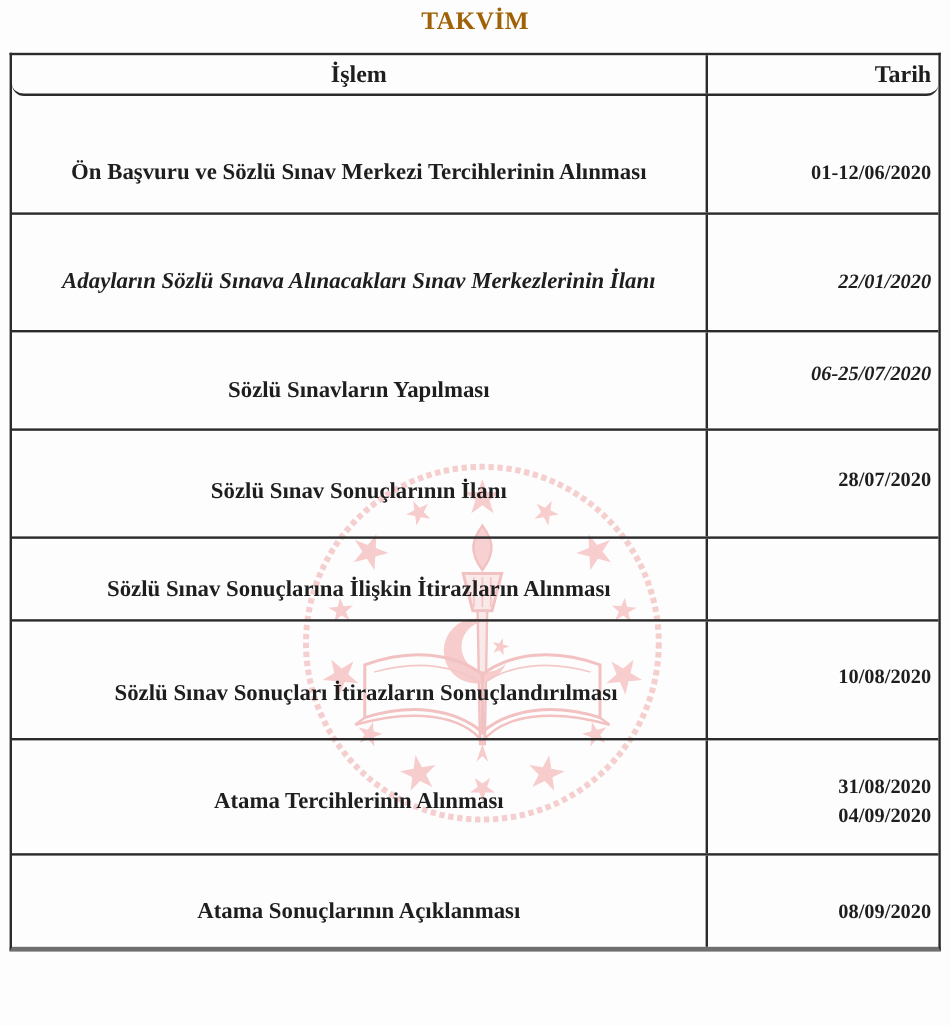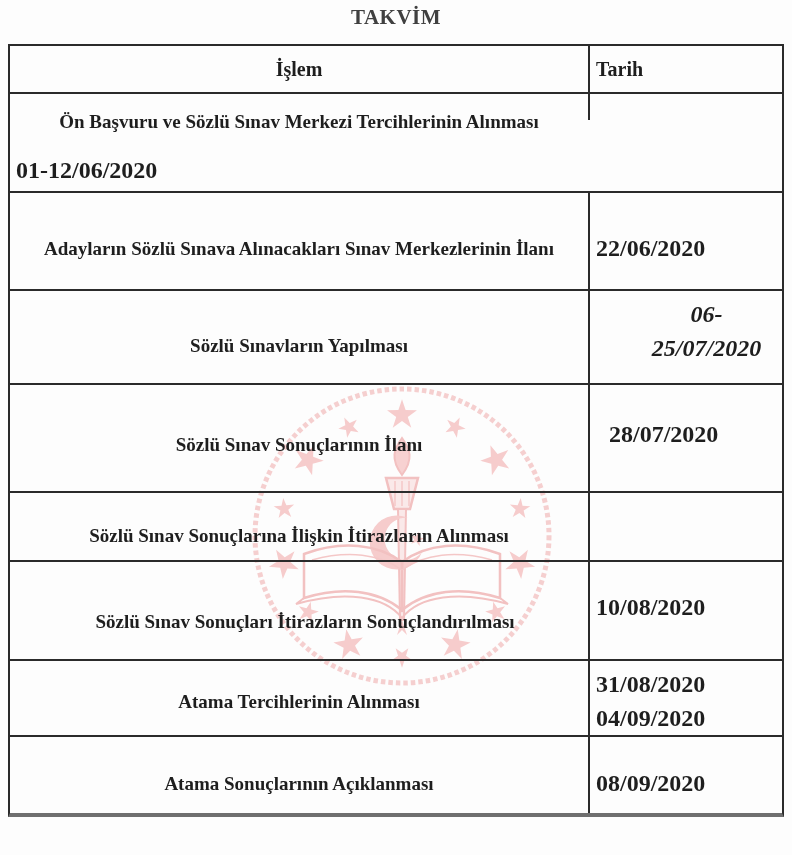--- a/index.html
+++ b/index.html
@@ -11,21 +11,21 @@
     overflow:hidden;
     color:#1e1e1e;
   }
   .page-title{
     position:absolute;
     top:5px;left:8px;width:776px;
     text-align:center;
     font-size:21px;
     font-weight:bold;
     letter-spacing:.5px;
-    color:#404040;
+    color:#a16207;
   }
   
   .watermark{
     position:absolute;
     left:250px;top:382px;
     width:304px;height:308px;
     z-index:0;
     pointer-events:none;
   }
   
@@ -48,45 +48,45 @@
   .c-islem{
     width:580px;
     box-sizing:border-box;
     border-right:2px solid #2b2b2b;
     display:flex;align-items:center;justify-content:center;
     text-align:center;
     padding:0 24px;
   }
   .c-tarih{
     flex:1;
-    display:flex;align-items:center;justify-content:flex-start;
+    display:flex;align-items:center;justify-content:flex-end;
     text-align:center;
     padding:0 6px;
   }
   .cell-text{
     font-weight:bold;
     font-size:19px;
     line-height:1.35;
     white-space:pre-line;
   }
-  .c-tarih .cell-text{font-size:24px;line-height:1.4;}
+  .c-tarih .cell-text{font-size:17px;line-height:1.4;}
   .t-head .cell-text{font-size:20px;}
   
-  .t-row:nth-child(1){height:48px;}
-  .t-row:nth-child(2){height:99px;flex-direction:column;}
+  .t-row:nth-child(1){height:34px;border-radius:10px;}
+  .t-row:nth-child(2){height:99px;}
   .t-row:nth-child(3){height:98px;}
-  .t-row:nth-child(4){height:94px;gap:41px;}
-  .t-row:nth-child(5){height:108px;}
+  .t-row:nth-child(4){height:82px;gap:41px;}
+  .t-row:nth-child(5){height:90px;}
   .t-row:nth-child(6){height:69px;}
   .t-row:nth-child(7){height:99px;}
-  .t-row:nth-child(8){height:76px;}
+  .t-row:nth-child(8){height:96px;}
   .t-row:nth-child(9){height:76px;}
   
   .t-row:nth-child(2) .cell-text{transform:translateY(15px);}
-  .t-row:nth-child(3) .cell-text{transform:translateY(8px);}
+  .t-row:nth-child(3) .cell-text{transform:translateY(8px);font-style:italic;}
   .t-row:nth-child(4) .c-islem .cell-text{transform:translateY(9px);}
   .t-row:nth-child(4) .c-tarih .cell-text{transform:translateY(-5px);font-style:italic;}
   .t-row:nth-child(5) .c-islem .cell-text{transform:translateY(7px);}
   .t-row:nth-child(5) .c-tarih .cell-text{transform:translateY(-3px);margin-left:13px;}
   .t-row:nth-child(6) .c-islem .cell-text{transform:translateY(9px);}
   .t-row:nth-child(6) .c-tarih .cell-text{transform:translateY(-3px);}
   .t-row:nth-child(7) .c-islem .cell-text{transform:translateY(11px);margin-left:12px;}
   .t-row:nth-child(7) .c-tarih .cell-text{transform:translateY(-3px);}
   .t-row:nth-child(8) .cell-text{transform:translateY(4px);}
   .t-row:nth-child(9) .cell-text{transform:translateY(1px);margin-top:15px;}
@@ -165,21 +165,21 @@
     <div class="c-tarih">
       <span class="cell-text">01-12/06/2020</span>
     </div>
   </div>
 
   <div class="t-row">
     <div class="c-islem">
       <span class="cell-text">Adayların Sözlü Sınava Alınacakları Sınav Merkezlerinin İlanı</span>
     </div>
     <div class="c-tarih">
-      <span class="cell-text">22/06/2020</span>
+      <span class="cell-text">22/01/2020</span>
     </div>
   </div>
 
   <div class="t-row">
     <div class="c-islem">
       <span class="cell-text">Sözlü Sınavların Yapılması</span>
     </div>
     <div class="c-tarih">
       <span class="cell-text">06-25/07/2020</span>
     </div>

